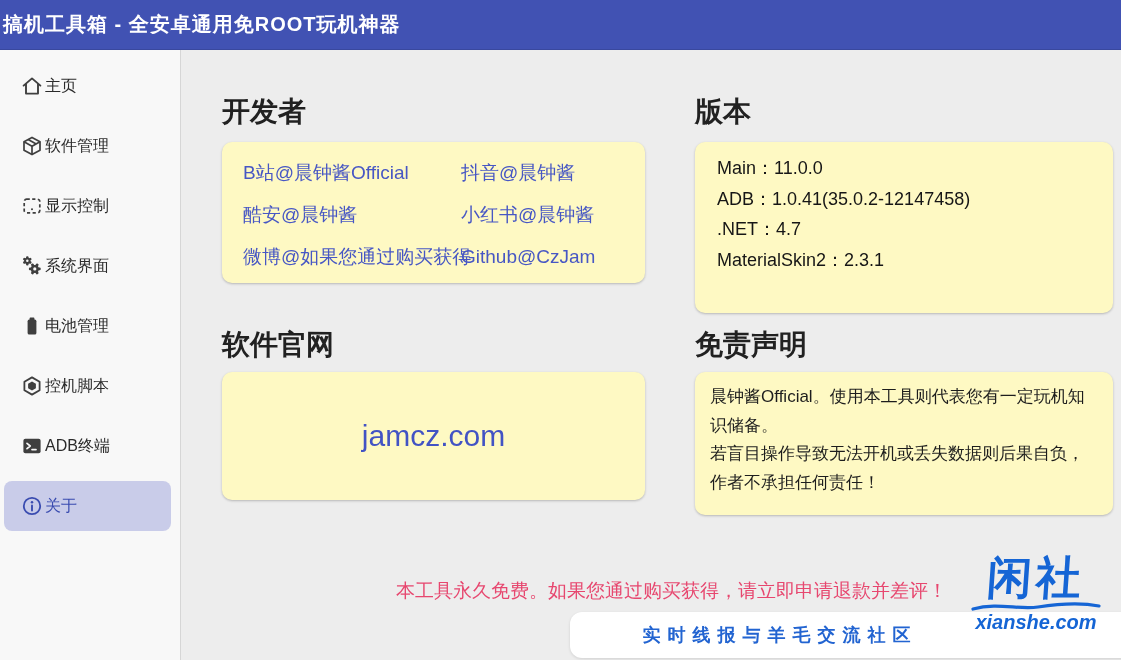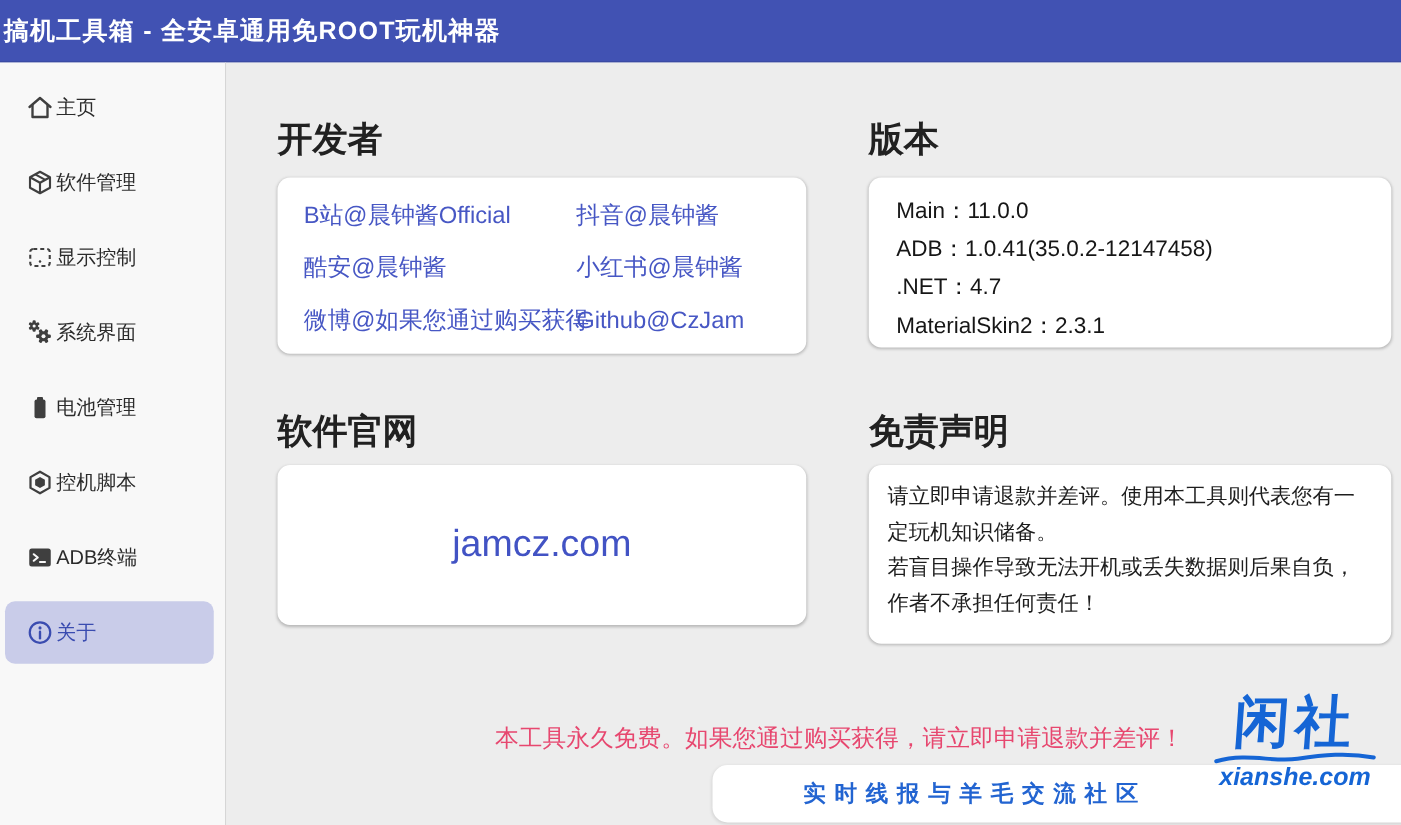--- a/index.html
+++ b/index.html
@@ -29,32 +29,32 @@
   .nav-item.selected{
     background:#c9cce9; border-radius:8px; margin:0 9px 10px 4px; padding-left:16px;
   }
   .nav-item.selected .nav-label{ color:#3a4cb0; }
   
   .main{ position:absolute; left:181px; right:0; top:50px; bottom:0; background:#ededed; }
   .section-heading{
     position:absolute; font-size:28px; font-weight:600; color:#212121; line-height:34px;
   }
   .card{
-    position:absolute; background:#ffffff; border-radius:10px;
+    position:absolute; background:#fef9c3; border-radius:10px;
     box-shadow:0 1px 3px rgba(0,0,0,.14), 0 1px 2px rgba(0,0,0,.10);
   }
   #h-dev{ left:41px; top:45px; }
   #card-dev{ left:41px; top:92px; width:423px; height:141px; padding:10px 0 0 21px; }
   .dev-grid{ display:grid; grid-template-columns:218px auto; }
   .dev-grid a{
     font-size:19px; line-height:42px; color:#4757c4; text-decoration:none; cursor:pointer;
     white-space:nowrap;
   }
   #h-ver{ left:514px; top:45px; }
-  #card-ver{ left:514px; top:92px; width:418px; height:136px; padding:11px 0 0 22px; }
+  #card-ver{ left:514px; top:92px; width:418px; height:171px; padding:11px 0 0 22px; }
   .ver-row{ font-size:18px; line-height:30.5px; color:#161616; white-space:nowrap; }
   #h-web{ left:41px; top:278px; }
   #card-web{ left:41px; top:322px; width:423px; height:128px;
     display:flex; align-items:center; justify-content:center; }
   #card-web a{ font-size:30px; color:#4253c4; text-decoration:none; cursor:pointer; }
   #h-disc{ left:514px; top:278px; }
   #card-disc{ left:514px; top:322px; width:418px; height:143px; padding:11px 15px; }
   #card-disc p{ font-size:17px; line-height:28.5px; color:#1d1d1d; }
   
   .free-notice{
@@ -217,21 +217,21 @@
       <div class="ver-row"><span>MaterialSkin2</span><span>：</span><span>2.3.1</span></div>
     </div>
 
     <h2 class="section-heading" id="h-web">软件官网</h2>
     <div class="card" id="card-web">
       <a>jamcz.com</a>
     </div>
 
     <h2 class="section-heading" id="h-disc">免责声明</h2>
     <div class="card" id="card-disc">
-      <p>请立即申请退款并差评。使用本工具则代表您有一定玩机知识储备。</p>
+      <p>晨钟酱Official。使用本工具则代表您有一定玩机知识储备。</p>
       <p>若盲目操作导致无法开机或丢失数据则后果自负，作者不承担任何责任！</p>
     </div>
 
     <div class="free-notice">本工具永久免费。如果您通过购买获得，请立即申请退款并差评！</div>
 
     <div class="community-pill">
       <a>实时线报与羊毛交流社区</a>
     </div>
 
     <div class="brand-logo">

